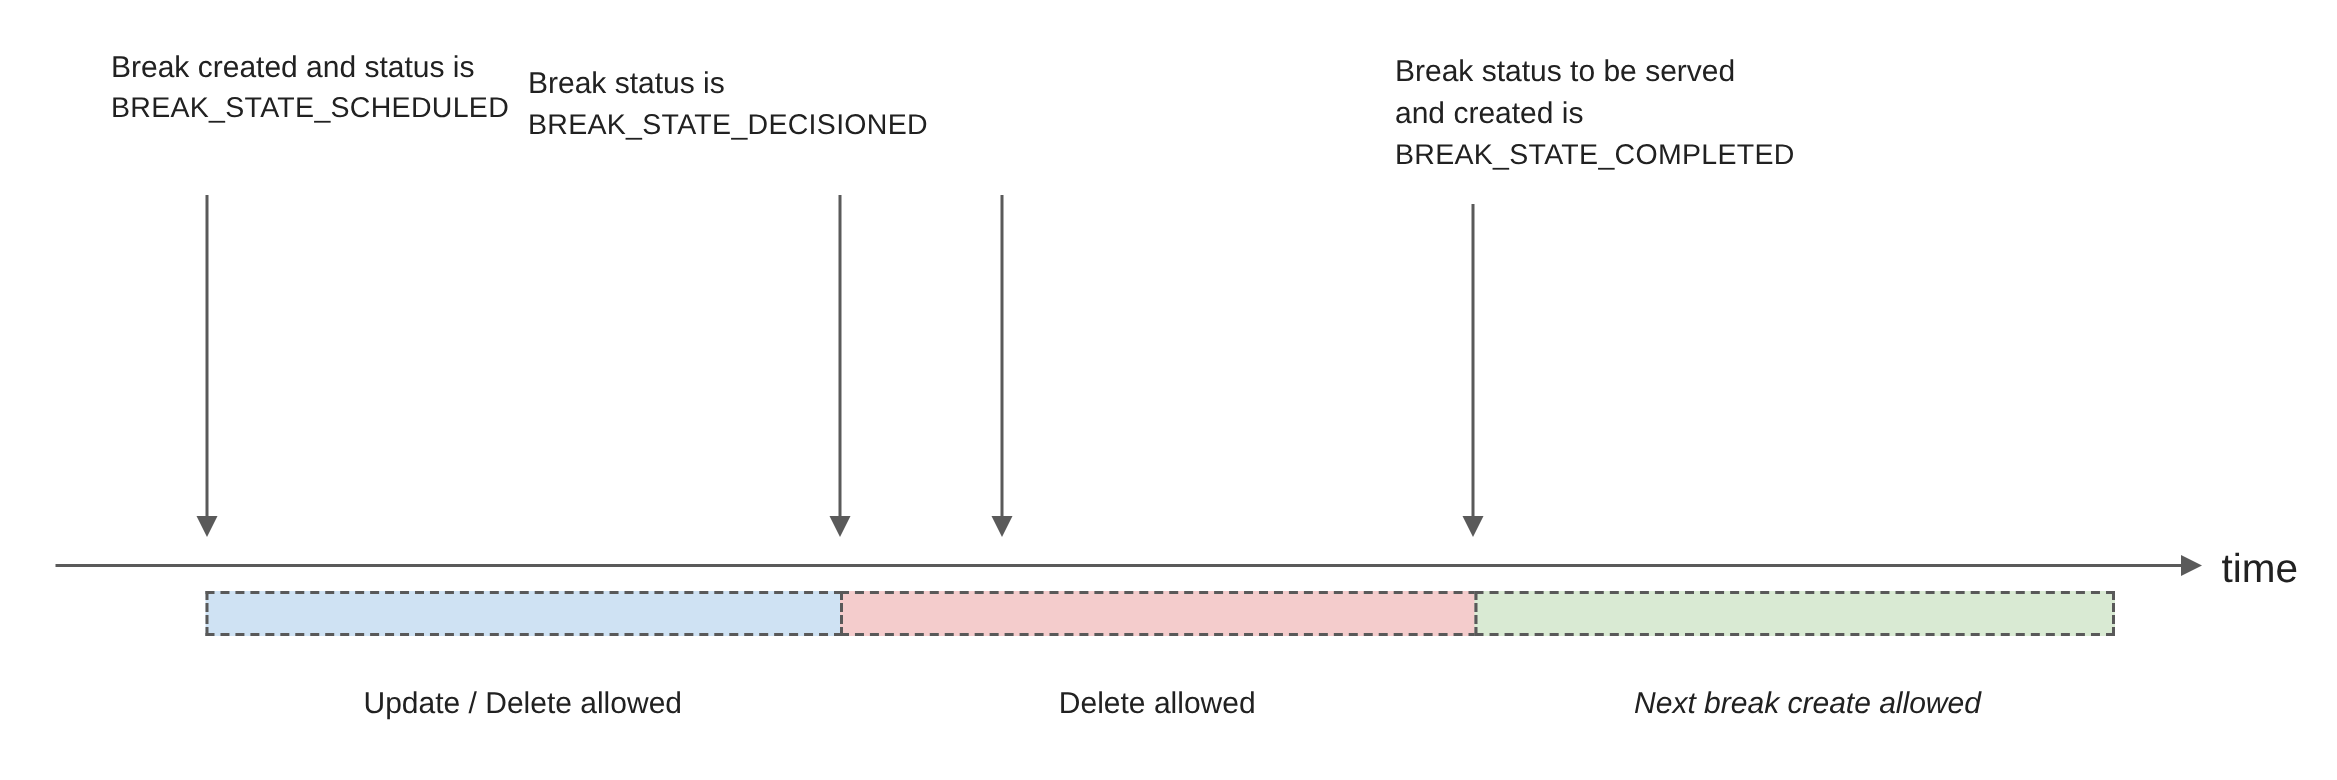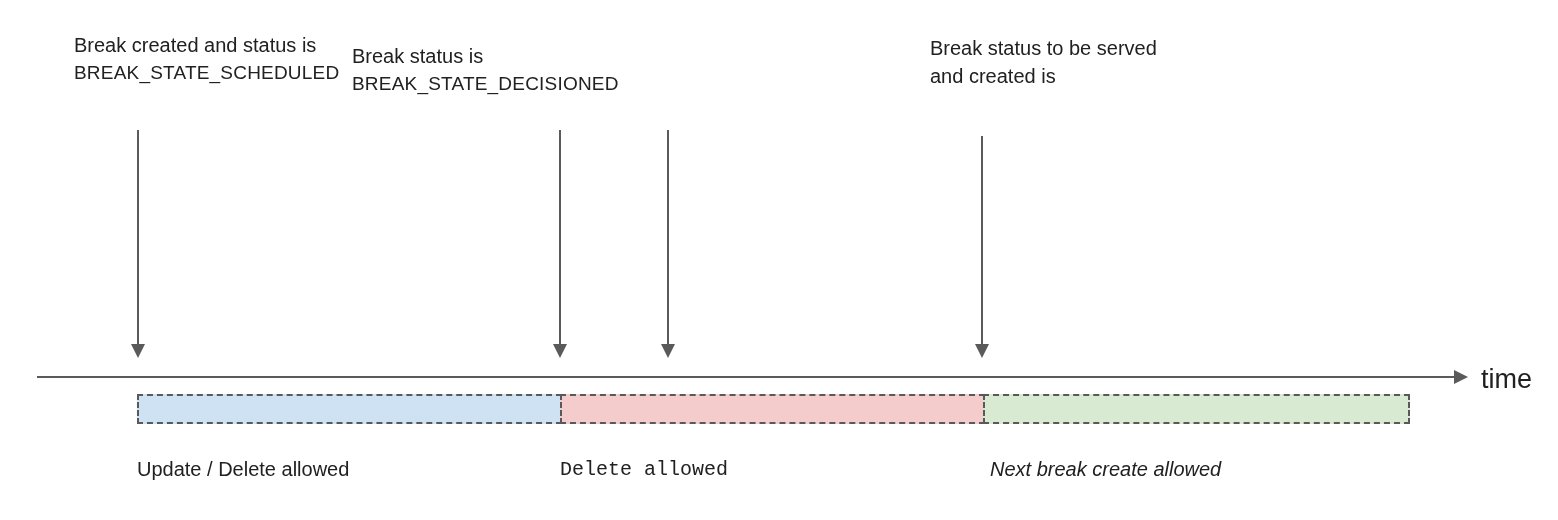--- a/index.html
+++ b/index.html
@@ -70,42 +70,44 @@
     border:2px dashed #595959;
   }
   .bar + .bar { margin-left:-2px; }
   .bar-1 { width:425px; }
   .bar-2 { width:425px; }
   .bar-3 { width:427px; }
 
   .seg-label {
     position:absolute; top:458px;
     font-size:20px;
+    text-align:center;
     white-space:nowrap;
   }
   .seg-label-1 { left:137px;  width:423px; }
-  .seg-label-2 { left:560px;  width:423px;font-family:Liberation Mono, monospace; }
+  .seg-label-2 { left:560px;  width:423px; }
   .seg-label-3 { left:990px;  width:430px;font-style:italic; }
 </style>
 </head>
 <body>
 
 <div id="canvas">
 
   <div class="annotation ann-1">
     <div>Break created and status is</div>
     <div class="mono">BREAK_STATE_SCHEDULED</div>
   </div>
   <div class="annotation ann-2">
     <div>Break status is</div>
     <div class="mono">BREAK_STATE_DECISIONED</div>
   </div>
   <div class="annotation ann-4">
     <div>Break status to be served</div>
     <div>and created is</div>
+    <div class="mono">BREAK_STATE_COMPLETED</div>
   </div>
 
   <div class="down-arrow arrow-1">
     <div class="shaft"></div>
     <div class="head"></div>
   </div>
   <div class="down-arrow arrow-2">
     <div class="shaft"></div>
     <div class="head"></div>
   </div>

